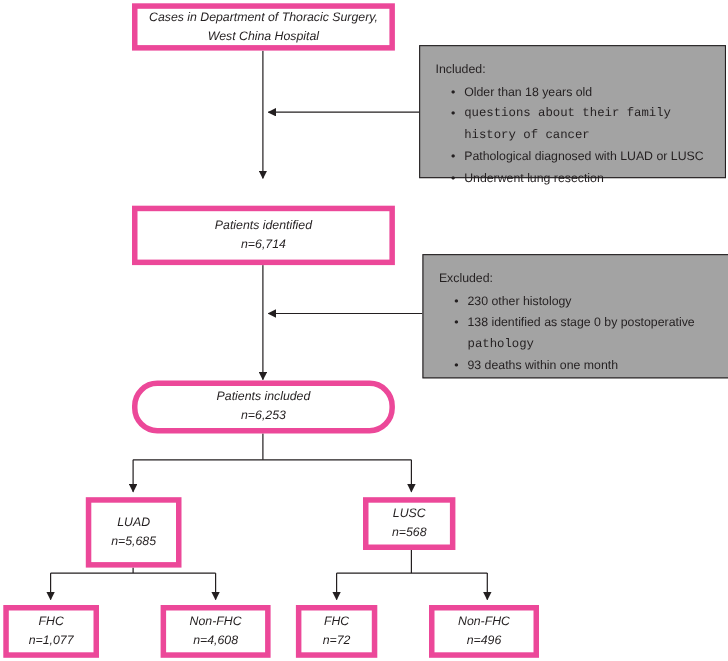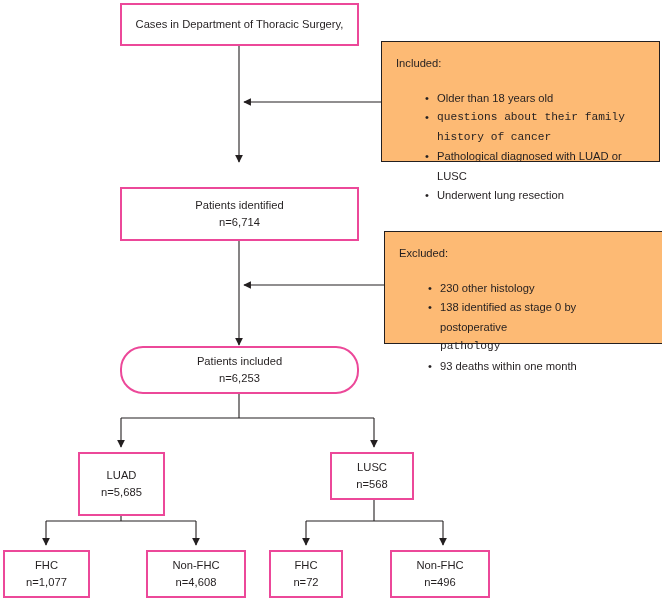--- a/index.html
+++ b/index.html
@@ -19,53 +19,54 @@
     position: absolute;
     left: 0;
     top: 0;
     width: 662px;
     height: 601px;
     pointer-events: none;
   }
   .node {
     position: absolute;
     box-sizing: border-box;
-    border: 2px solid #ec4899;
+    border: 5px solid #ec4899;
     background: #ffffff;
     display: flex;
     flex-direction: column;
     align-items: center;
     justify-content: center;
     color: #231f20;
     font-size: 11.2px;
     line-height: 17px;
     text-align: right;
+    font-style: italic;
   }
   .node .line {
     display: block;
     white-space: nowrap;
   }
   .sidebox {
     position: absolute;
     box-sizing: border-box;
     border: 1px solid #231f20;
-    background: #fdba74;
+    background: #a3a3a3;
     color: #231f20;
     font-size: 11.2px;
     line-height: 19.5px;
     padding: 12px 10px 10px 14px;
     text-align: left;
   }
   .sidebox .heading {
     display: block;
     margin-bottom: 1px;
   }
   .sidebox ul {
     list-style: none;
-    margin: 15px;
+    margin: 0;
     padding: 0 0 0 14px;
   }
   .sidebox li {
     position: relative;
     padding-left: 12px;
     margin: 0;
   }
   .sidebox li::before {
     content: "\2022";
     position: absolute;
@@ -111,20 +112,21 @@
 
       <line x1="374" y1="500" x2="374" y2="521"></line>
       <line x1="306" y1="521" x2="443" y2="521"></line>
       <line x1="306" y1="521" x2="306" y2="545" marker-end="url(#arrow)"></line>
       <line x1="443" y1="521" x2="443" y2="545" marker-end="url(#arrow)"></line>
     </g>
   </svg>
 
   <div class="node" style="left:120px; top:3px; width:239px; height:43px;">
     <span class="line">Cases in Department of Thoracic Surgery,</span>
+    <span class="line">West China Hospital</span>
   </div>
 
   <div class="sidebox" style="left:381px; top:41px; width:279px; height:121px;">
     <span class="heading">Included:</span>
     <ul>
       <li>
         <span>Older than 18 years old</span>
       </li>
       <li>
         <span class="cont">questions about their family history of cancer</span>

